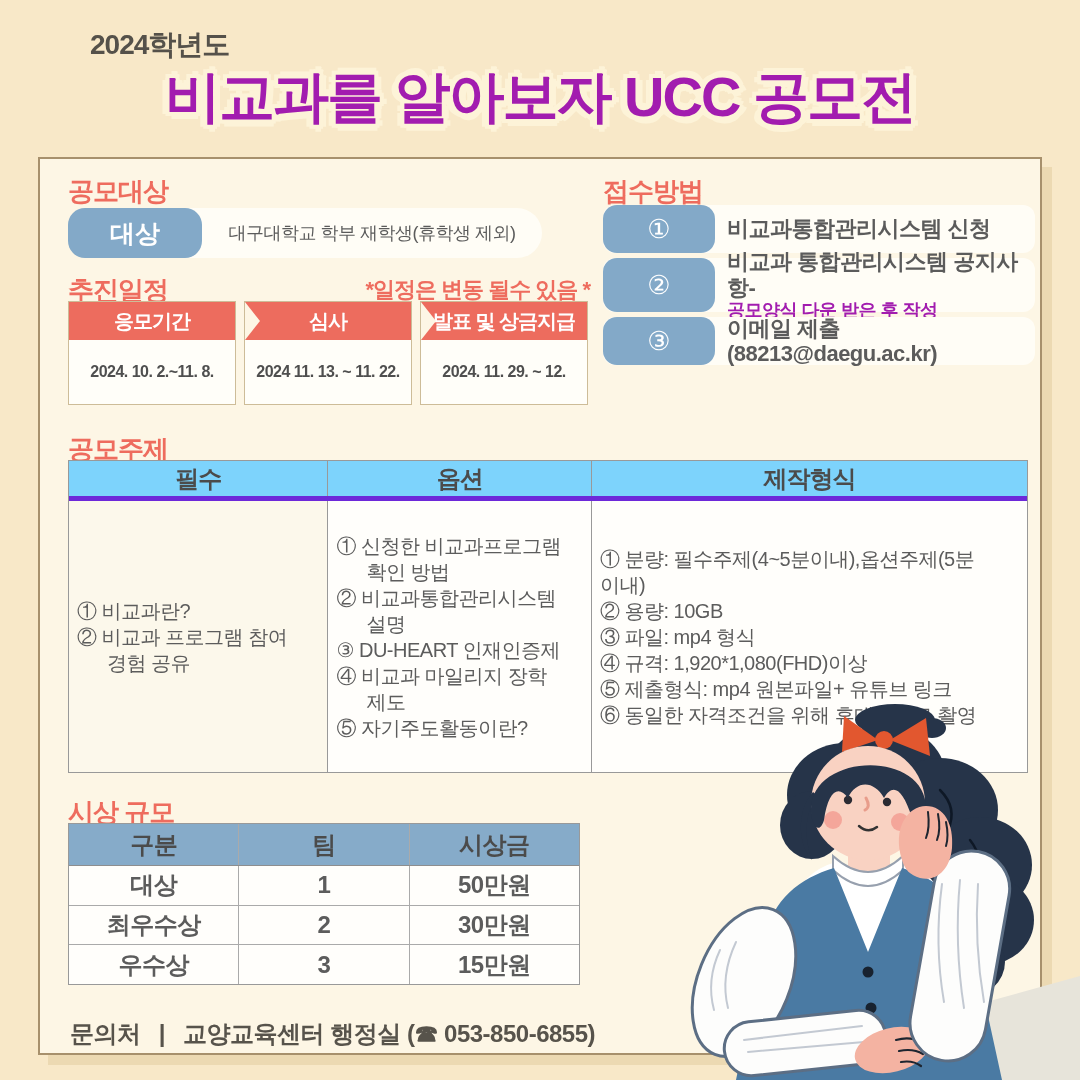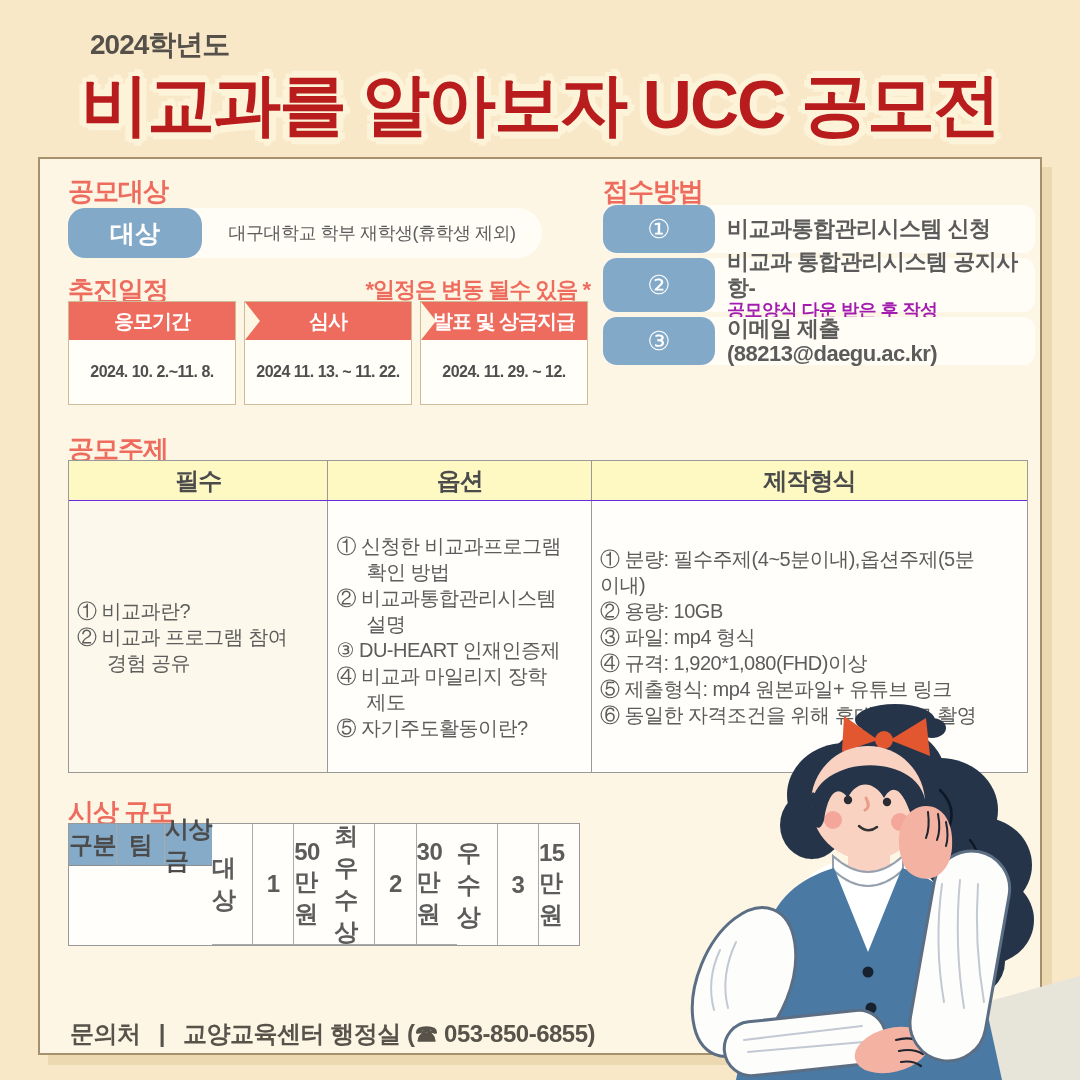--- a/index.html
+++ b/index.html
@@ -9,22 +9,22 @@
     background:#f8e8c8; overflow:hidden;
     font-family:"Liberation Sans", sans-serif; color:#555;
   }
   
   .year {
     position:absolute; left:90px; top:26px;
     font-size:28px; font-weight:700; color:#55514a; letter-spacing:-1px;
   }
   .main-title {
     position:absolute; left:0; top:60px; width:100%;
-    text-align:center; font-size:68px; font-weight:800;
-    color:#b91c1c; letter-spacing:-2px;
+    text-align:center; font-size:56px; font-weight:800;
+    color:#a21caf; letter-spacing:-2px;
     text-shadow:
       4px 0 #fdf3d8, -4px 0 #fdf3d8, 0 4px #fdf3d8, 0 -4px #fdf3d8,
       4px 4px #fdf3d8, -4px -4px #fdf3d8, 4px -4px #fdf3d8, -4px 4px #fdf3d8,
       7px 2px #fdf3d8, -7px 2px #fdf3d8, 2px 7px #fdf3d8, 2px -7px #fdf3d8;
   }
   
   .panel {
     position:absolute; left:38px; top:157px; width:1004px; height:898px;
     background:#fdf6e5; border:2px solid #a7906c;
     box-shadow:10px 10px 0 0 #ecd9b2;
@@ -86,42 +86,42 @@
   .sched-date {
     height:64px; display:flex; align-items:center; justify-content:center;
     font-size:16px; color:#4f4f4f; font-weight:600; letter-spacing:-0.5px;
   }
 
   
   .topic-table {
     position:absolute; left:28px; top:301px; width:960px; height:313px;
     display:flex; flex-direction:column; border:1px solid #999;
   }
-  .tt-header { display:flex; height:40px; background:#fef9c3; border-bottom:1px solid #6d28d9; }
+  .tt-header { display:flex; height:40px; background:#7dd3fc; border-bottom:5px solid #6d28d9; }
   .tt-header > div {
     display:flex; align-items:center; justify-content:center;
     font-size:24px; font-weight:700; color:#4b4b4b; letter-spacing:-1px;
   }
   .tt-body { display:flex; flex:1; }
   .col-req  { width:260px; border-right:1px solid #999; }
   .col-opt  { width:264px; border-right:1px solid #999; }
   .col-fmt  { width:436px; }
   .tt-body .col-req { background:#fcf8eb; }
   .tt-body .col-opt, .tt-body .col-fmt { background:#fffefb; }
   .tt-cell {
     display:flex; flex-direction:column; justify-content:center;
     padding:8px 8px; font-size:20px; color:#5c5c5c; line-height:1.3; letter-spacing:-0.5px;
   }
   .titem { white-space:pre-line; padding-left:30px; text-indent:-30px; }
   .titem.noindent { padding-left:0; text-indent:0; }
 
   
   .award-table {
-    position:absolute; left:28px; top:664px; width:512px; height:123px;
-    display:flex; flex-direction:row; border:1px solid #999; background:#fffefb;
+    position:absolute; left:28px; top:664px; width:512px; height:162px;
+    display:flex; flex-direction:column; border:1px solid #999; background:#fffefb;
   }
   .aw-header { display:flex; height:42px; background:#86abc9; border-bottom:1px solid #8e8e8e; }
   .aw-header > div, .aw-row > div {
     flex:1; display:flex; align-items:center; justify-content:center; letter-spacing:-0.5px;
   }
   .aw-header > div { font-size:24px; font-weight:700; color:#4b4b4b; }
   .aw-row { display:flex; flex:1; border-bottom:1px solid #aaa; }
   .aw-row:last-child { border-bottom:none; }
   .aw-row > div { font-size:24px; color:#5c5c5c; font-weight:600; }
   .aw-header > div:nth-child(1), .aw-row > div:nth-child(1) { border-right:1px solid #aaa; }

